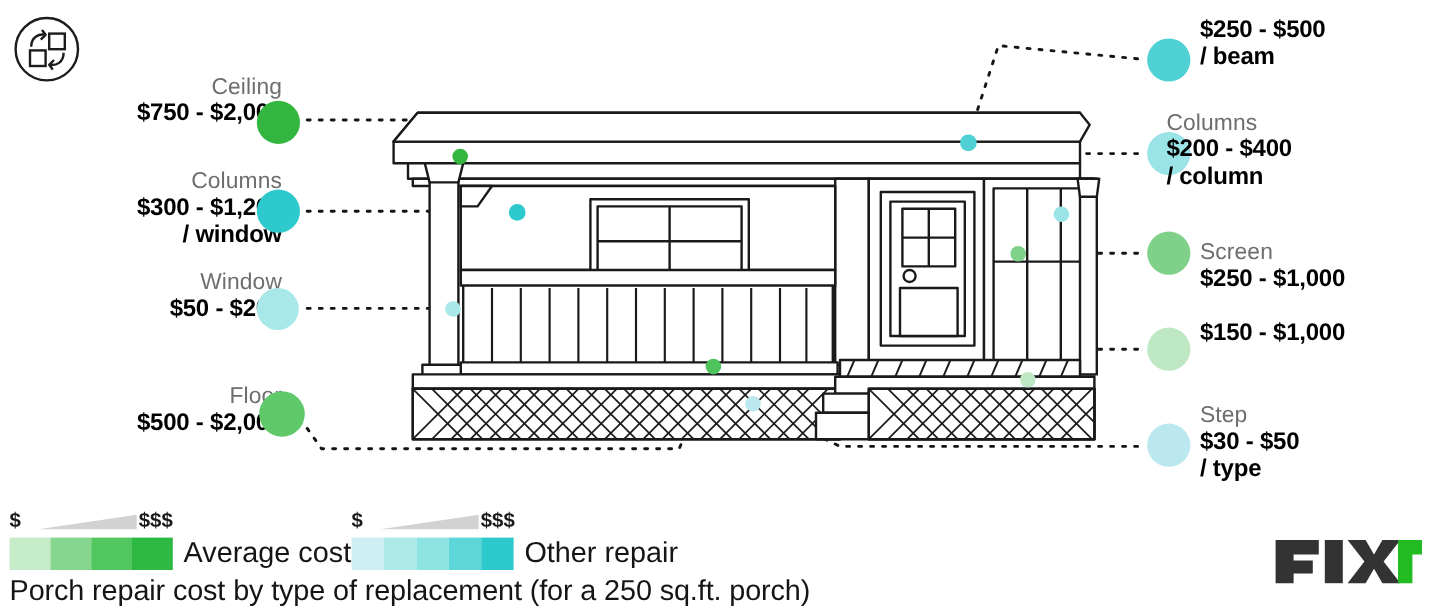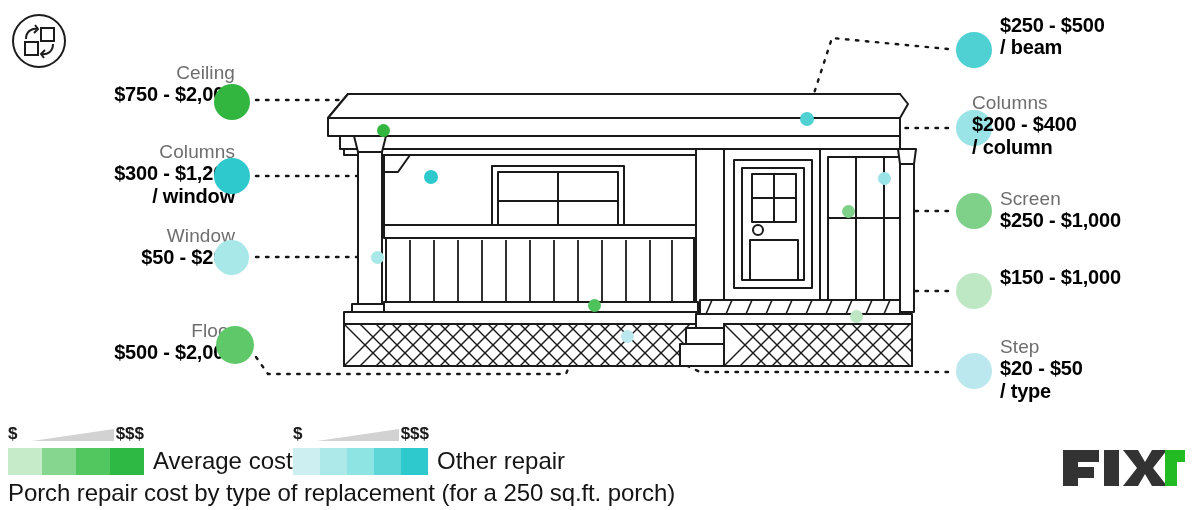--- a/index.html
+++ b/index.html
@@ -369,34 +369,34 @@
 </div>
 
 <div class="dot" style="left:956px;top:110px;width:36px;height:36px;background:#9ae3e6;"></div>
 <div class="callout right" style="left:972px;top:92px;">
   <div class="cl-title">Columns</div>
   <div class="cl-price">$200 - $400</div>
   <div class="cl-unit">/ column</div>
 </div>
 
 <div class="dot" style="left:956px;top:193px;width:36px;height:36px;background:#7fd18a;"></div>
-<div class="callout right" style="left:1000px;top:188px;">
+<div class="callout right" style="left:1000px;top:200px;">
   <div class="cl-title">Screen</div>
   <div class="cl-price">$250 - $1,000</div>
 </div>
 
 <div class="dot" style="left:956px;top:273px;width:36px;height:36px;background:#bde8c3;"></div>
 <div class="callout right" style="left:1000px;top:266px;">
   <div class="cl-price">$150 - $1,000</div>
 </div>
 
 <div class="dot" style="left:956px;top:353px;width:36px;height:36px;background:#bbe8ee;"></div>
 <div class="callout right" style="left:1000px;top:336px;">
   <div class="cl-title">Step</div>
-  <div class="cl-price">$20 - $50</div>
+  <div class="cl-price">$30 - $50</div>
   <div class="cl-unit">/ type</div>
 </div>
 
 <div id="legend-area">
 
   <div class="legend-group" style="left:0;top:0;">
     <div class="legend-scale-row">
       <span class="dollar-min">$</span>
       <svg class="wedge" viewBox="0 0 82 13">
         <polygon points="0,12 82,0 82,12" fill="#d2d2d2"></polygon>

